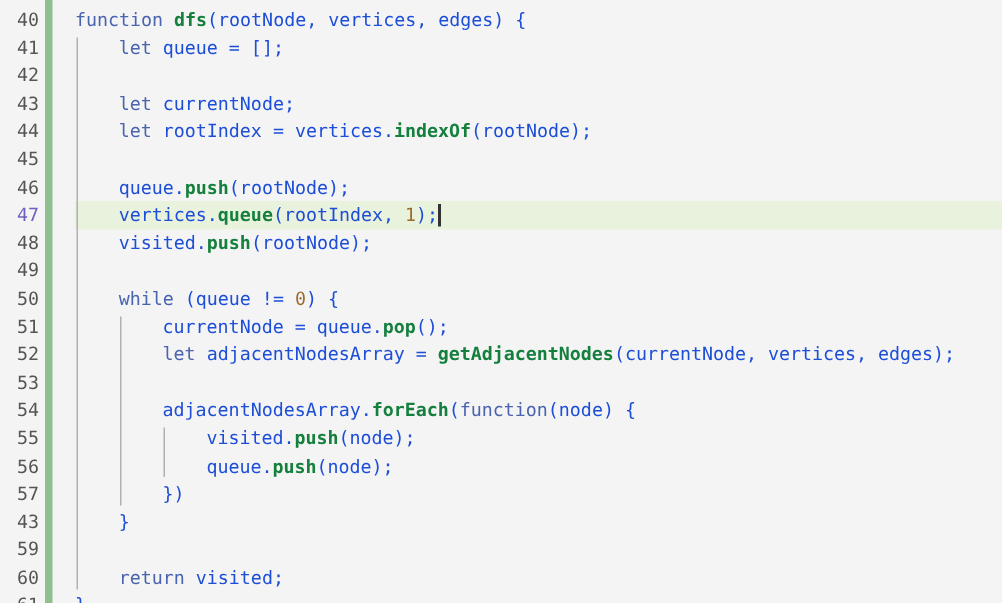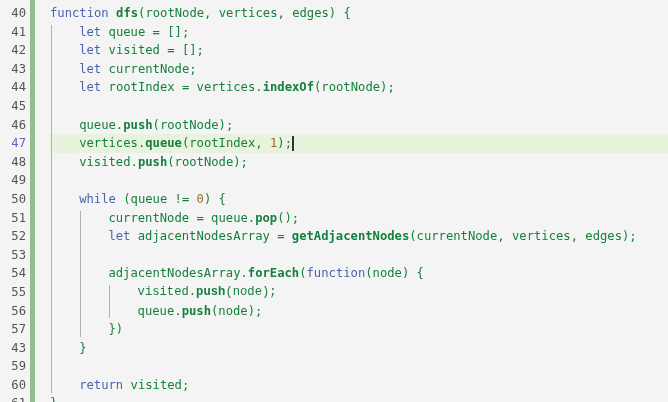--- a/index.html
+++ b/index.html
@@ -9,46 +9,46 @@
   .gutter-bar { position:absolute; left:30px; top:0; width:5px; height:402px; background:#8fbf8f; }
   .lines { position:absolute; left:0; top:4px; width:668px; }
   .line { position:relative; height:18.6px; line-height:18.6px; white-space:pre; }
   .ln { position:absolute; left:0; width:26px; text-align:right; color:#555; }
   .ln.cur { color:#6f5fc0; }
   .code { position:absolute; left:50px; color:#6b4a8e; }
   .hl { position:absolute; left:50px; right:0; top:0; bottom:0; background:#e9f2dc; }
   .kw { color:#4a64b0; }
   .fn { color:#15803d; font-weight:bold; }
   .num { color:#9a6b2c; }
-  .pun { color:#15803d; }
+  .pun { color:#1d4ed8; }
   .guide { position:absolute; width:1px; background:#b0b0b0; }
   .caret { display:inline-block; width:2px; height:15px; background:#333; vertical-align:middle; }
 </style>
 </head>
 <body>
 
 <div class="gutter"></div>
 <div class="gutter-bar"></div>
 <div class="lines" id="lines">
     <div class="line"><span class="ln">40</span><span class="code" style="left: 50px;"><span class="kw">function </span><span class="fn">dfs</span><span class="pun">(rootNode, vertices, edges) {</span></span></div>
     <div class="line"><span class="ln">41</span><span class="code" style="left: 79.2px; text-align: right;"><span class="kw">let </span><span class="pun">queue = [];</span></span></div>
-    <div class="line"><span class="ln">42</span><span class="code" style="left: 79.2px;"><span class="kw">let </span><span class="pun">visited = [];</span></span></div>
+    <div class="line"><span class="ln">42</span></div>
     <div class="line"><span class="ln">43</span><span class="code" style="left: 79.2px;"><span class="kw">let </span><span class="pun">currentNode;</span></span></div>
     <div class="line"><span class="ln">44</span><span class="code" style="left: 79.2px;"><span class="kw">let </span><span class="pun">rootIndex = vertices.</span><span class="fn">indexOf</span><span class="pun">(rootNode);</span></span></div>
     <div class="line"><span class="ln">45</span><span class="code" style="left: 79.2px;"></span></div>
     <div class="line"><span class="ln">46</span><span class="code" style="left: 79.2px;"><span class="pun">queue.</span><span class="fn">push</span><span class="pun">(rootNode);</span></span></div>
     <div class="line"><div class="hl"></div><span class="ln cur">47</span><span class="code" style="left: 79.2px;"><span class="pun">vertices.</span><span class="fn">queue</span><span class="pun">(rootIndex, </span><span class="num">1</span><span class="pun">);</span><span class="caret"></span></span></div>
     <div class="line"><span class="ln">48</span><span class="code" style="left: 79.2px;"><span class="pun">visited.</span><span class="fn">push</span><span class="pun">(rootNode);</span></span></div>
     <div class="line"><span class="ln">49</span><span class="code" style="left: 79.2px;"></span></div>
     <div class="line"><span class="ln">50</span><span class="code" style="left: 79.2px; text-align: right;"><span class="kw">while </span><span class="pun">(queue != </span><span class="num">0</span><span class="pun">) {</span></span></div>
     <div class="line"><span class="ln">51</span><span class="code" style="left: 108.4px;"><span class="pun">currentNode = queue.</span><span class="fn">pop</span><span class="pun">();</span></span></div>
     <div class="line"><span class="ln">52</span><span class="code" style="left: 108.4px;"><span class="kw">let </span><span class="pun">adjacentNodesArray = </span><span class="fn">getAdjacentNodes</span><span class="pun">(currentNode, vertices, edges);</span></span></div>
     <div class="line"><span class="ln">53</span><span class="code" style="left: 108.4px;"></span></div>
     <div class="line"><span class="ln">54</span><span class="code" style="left: 108.4px;"><span class="pun">adjacentNodesArray.</span><span class="fn">forEach</span><span class="pun">(</span><span class="kw">function</span><span class="pun">(node) {</span></span></div>
-    <div class="line"><span class="ln">55</span><span class="code" style="left: 137.6px; font-family: Liberation Mono, monospace;"><span class="pun">visited.</span><span class="fn">push</span><span class="pun">(node);</span></span></div>
+    <div class="line"><span class="ln">55</span><span class="code" style="left: 137.6px;"><span class="pun">visited.</span><span class="fn">push</span><span class="pun">(node);</span></span></div>
     <div class="line"><span class="ln">56</span><span class="code" style="left: 137.6px;"><span class="pun">queue.</span><span class="fn">push</span><span class="pun">(node);</span></span></div>
     <div class="line"><span class="ln">57</span><span class="code" style="left: 108.4px;"><span class="pun">})</span></span></div>
     <div class="line"><span class="ln">43</span><span class="code" style="left: 79.2px;"><span class="pun">}</span></span></div>
     <div class="line"><span class="ln">59</span><span class="code" style="left: 79.2px;"></span></div>
     <div class="line"><span class="ln">60</span><span class="code" style="left: 79.2px;"><span class="kw">return </span><span class="pun">visited;</span></span></div>
     <div class="line"><span class="ln">61</span><span class="code" style="left: 50px;"><span class="pun">}</span></span></div>
   </div>
 <div id="guides">
     <div class="guide" style="left: 51px; top: 24.6px; height: 368px;"></div>
     <div class="guide" style="left: 80px; top: 210.6px; height: 126.2px;"></div>

